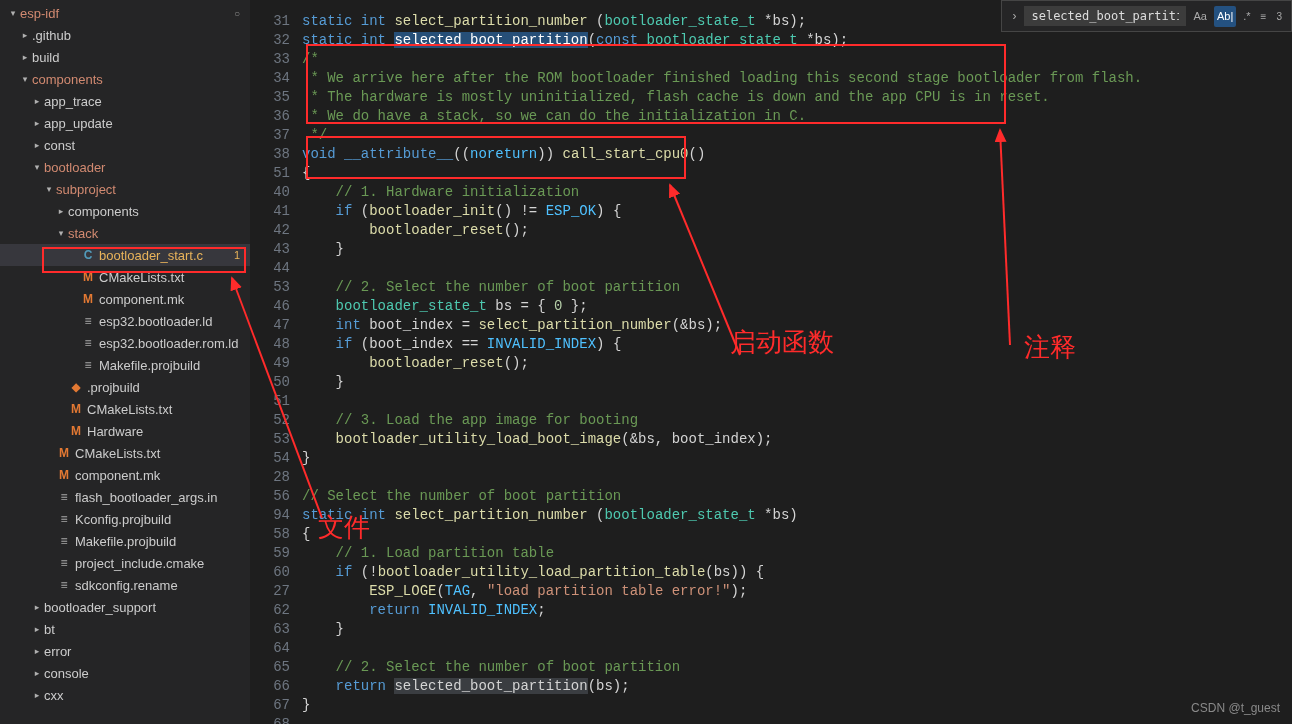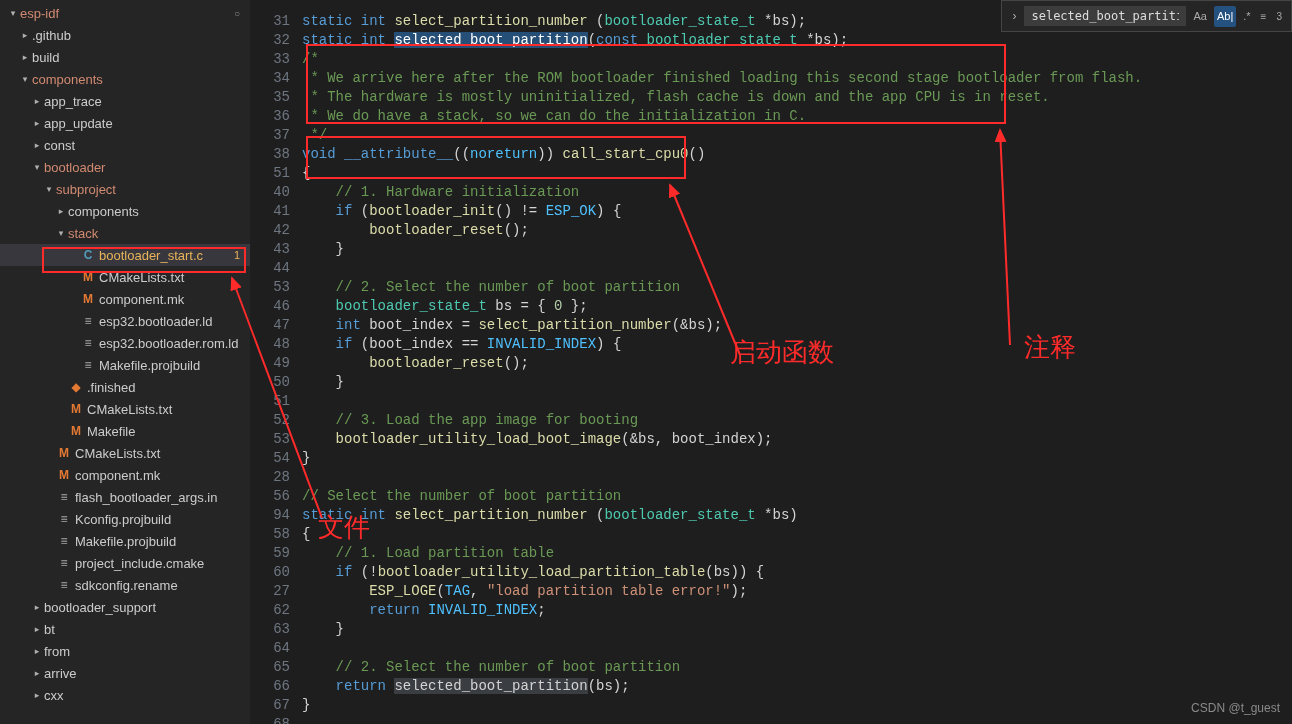--- a/index.html
+++ b/index.html
@@ -295,33 +295,33 @@
       <div class="tree-row row-rel">
         <span class="spacer" style="width: 66px;"></span>
         <span class="chev"></span>
         <span class="ficon icon-file">≡</span>
         <span class="label">Makefile.projbuild</span>
       </div>
       <div class="tree-row row-rel">
         <span class="spacer" style="width: 54px;"></span>
         <span class="chev"></span>
         <span class="ficon icon-git">◆</span>
-        <span class="label">.finished</span>
+        <span class="label">.projbuild</span>
       </div>
       <div class="tree-row row-rel">
         <span class="spacer" style="width: 54px;"></span>
         <span class="chev"></span>
         <span class="ficon icon-M">M</span>
         <span class="label">CMakeLists.txt</span>
       </div>
       <div class="tree-row row-rel">
         <span class="spacer" style="width: 54px;"></span>
         <span class="chev"></span>
         <span class="ficon icon-M">M</span>
-        <span class="label">Makefile</span>
+        <span class="label">Hardware</span>
       </div>
       <div class="tree-row row-rel">
         <span class="spacer" style="width: 42px;"></span>
         <span class="chev"></span>
         <span class="ficon icon-M">M</span>
         <span class="label">CMakeLists.txt</span>
       </div>
       <div class="tree-row row-rel">
         <span class="spacer" style="width: 42px;"></span>
         <span class="chev"></span>
@@ -364,26 +364,26 @@
         <span class="label">bootloader_support</span>
       </div>
       <div class="tree-row row-rel">
         <span class="spacer" style="width: 30px;"></span>
         <span class="chev">▸</span>
         <span class="label">bt</span>
       </div>
       <div class="tree-row row-rel">
         <span class="spacer" style="width: 30px;"></span>
         <span class="chev">▸</span>
-        <span class="label">from</span>
-      </div>
-      <div class="tree-row row-rel">
-        <span class="spacer" style="width: 30px;"></span>
-        <span class="chev">▸</span>
-        <span class="label">arrive</span>
+        <span class="label">error</span>
+      </div>
+      <div class="tree-row row-rel">
+        <span class="spacer" style="width: 30px;"></span>
+        <span class="chev">▸</span>
+        <span class="label">console</span>
       </div>
       <div class="tree-row row-rel">
         <span class="spacer" style="width: 30px;"></span>
         <span class="chev">▸</span>
         <span class="label">cxx</span>
       </div>
     </div>
 
   <div class="editor">
 
@@ -451,21 +451,21 @@
         <defs>
           <marker id="arrowhead" markerWidth="8" markerHeight="8" refX="6" refY="3" orient="auto">
             <path d="M0,0 L7,3 L0,6 Z" fill="#ff2b2b"></path>
           </marker>
         </defs>
 
         <line x1="490" y1="355" x2="420" y2="185" stroke="#ff2b2b" stroke-width="2" marker-end="url(#arrowhead)"></line>
 
         <line x1="760" y1="345" x2="750" y2="130" stroke="#ff2b2b" stroke-width="2" marker-end="url(#arrowhead)"></line>
       </svg>
-      <div class="anno-label" style="left:480px; top:343px;">启动函数</div>
+      <div class="anno-label" style="left:480px; top:333px;">启动函数</div>
       <div class="anno-label" style="left:774px; top:338px;">注释</div>
       <div class="anno-label" style="left:68px; top:518px;">文件</div>
     </div>
 
   </div>
 
   <div class="overlay">
     <div class="anno-box" style="left:42px; top:247px; width:204px; height:26px;"></div>
     <svg>
       <line x1="322" y1="518" x2="232" y2="278" stroke="#ff2b2b" stroke-width="2" marker-end="url(#arrowhead)"></line>

